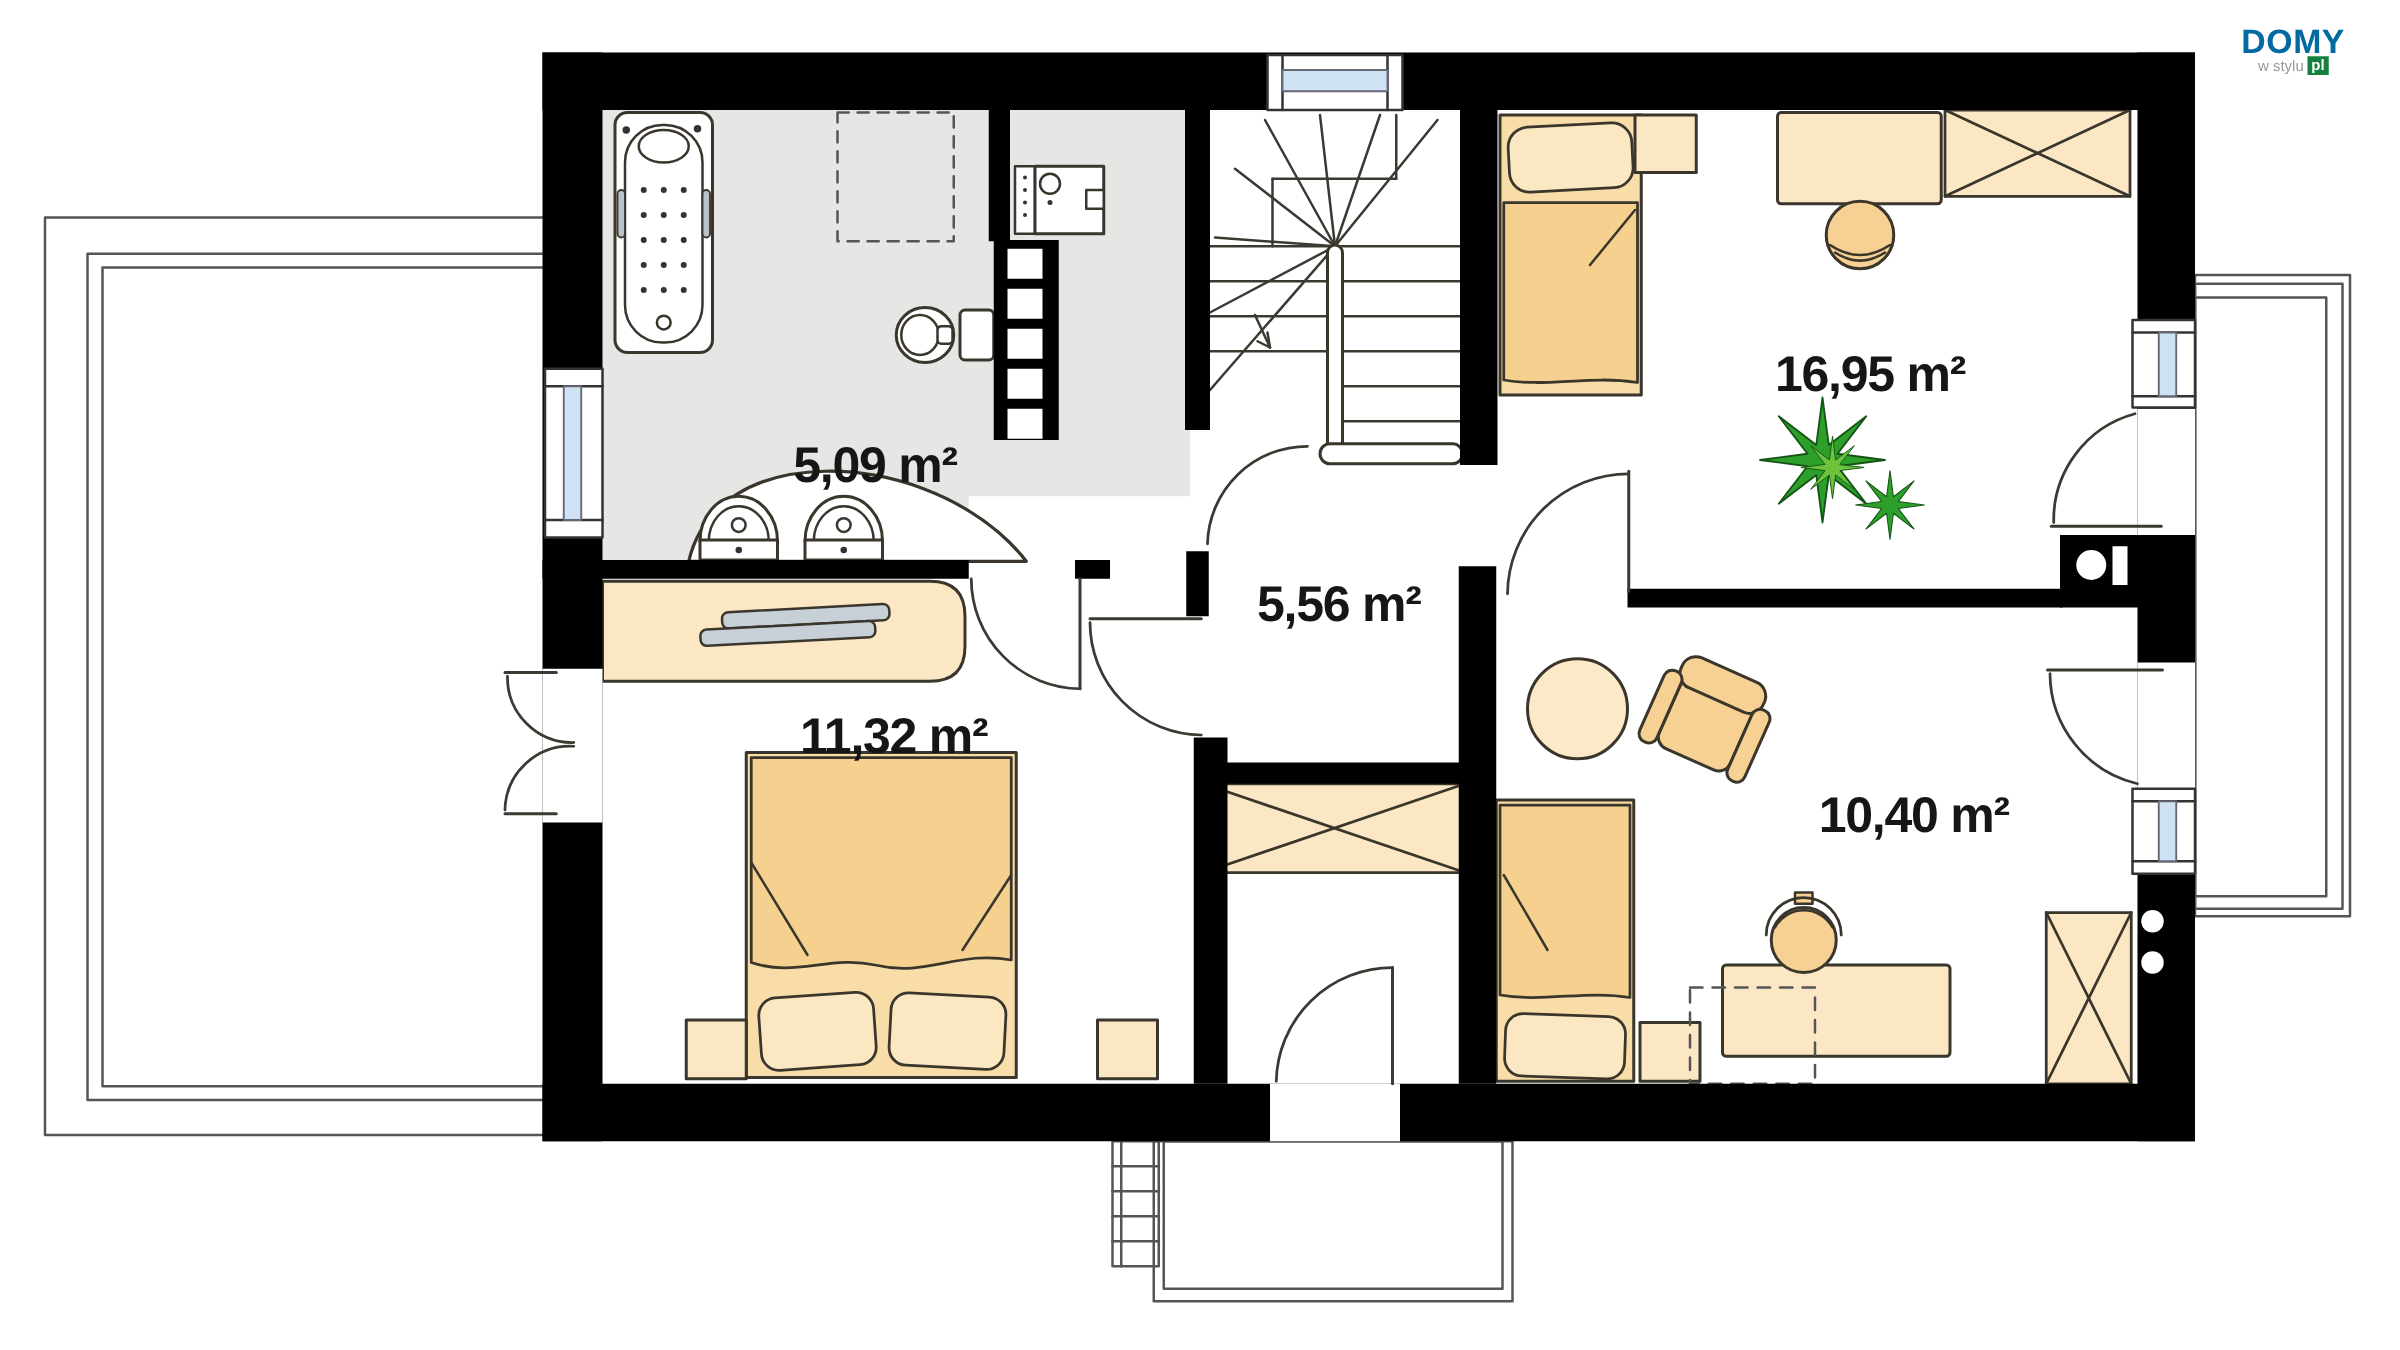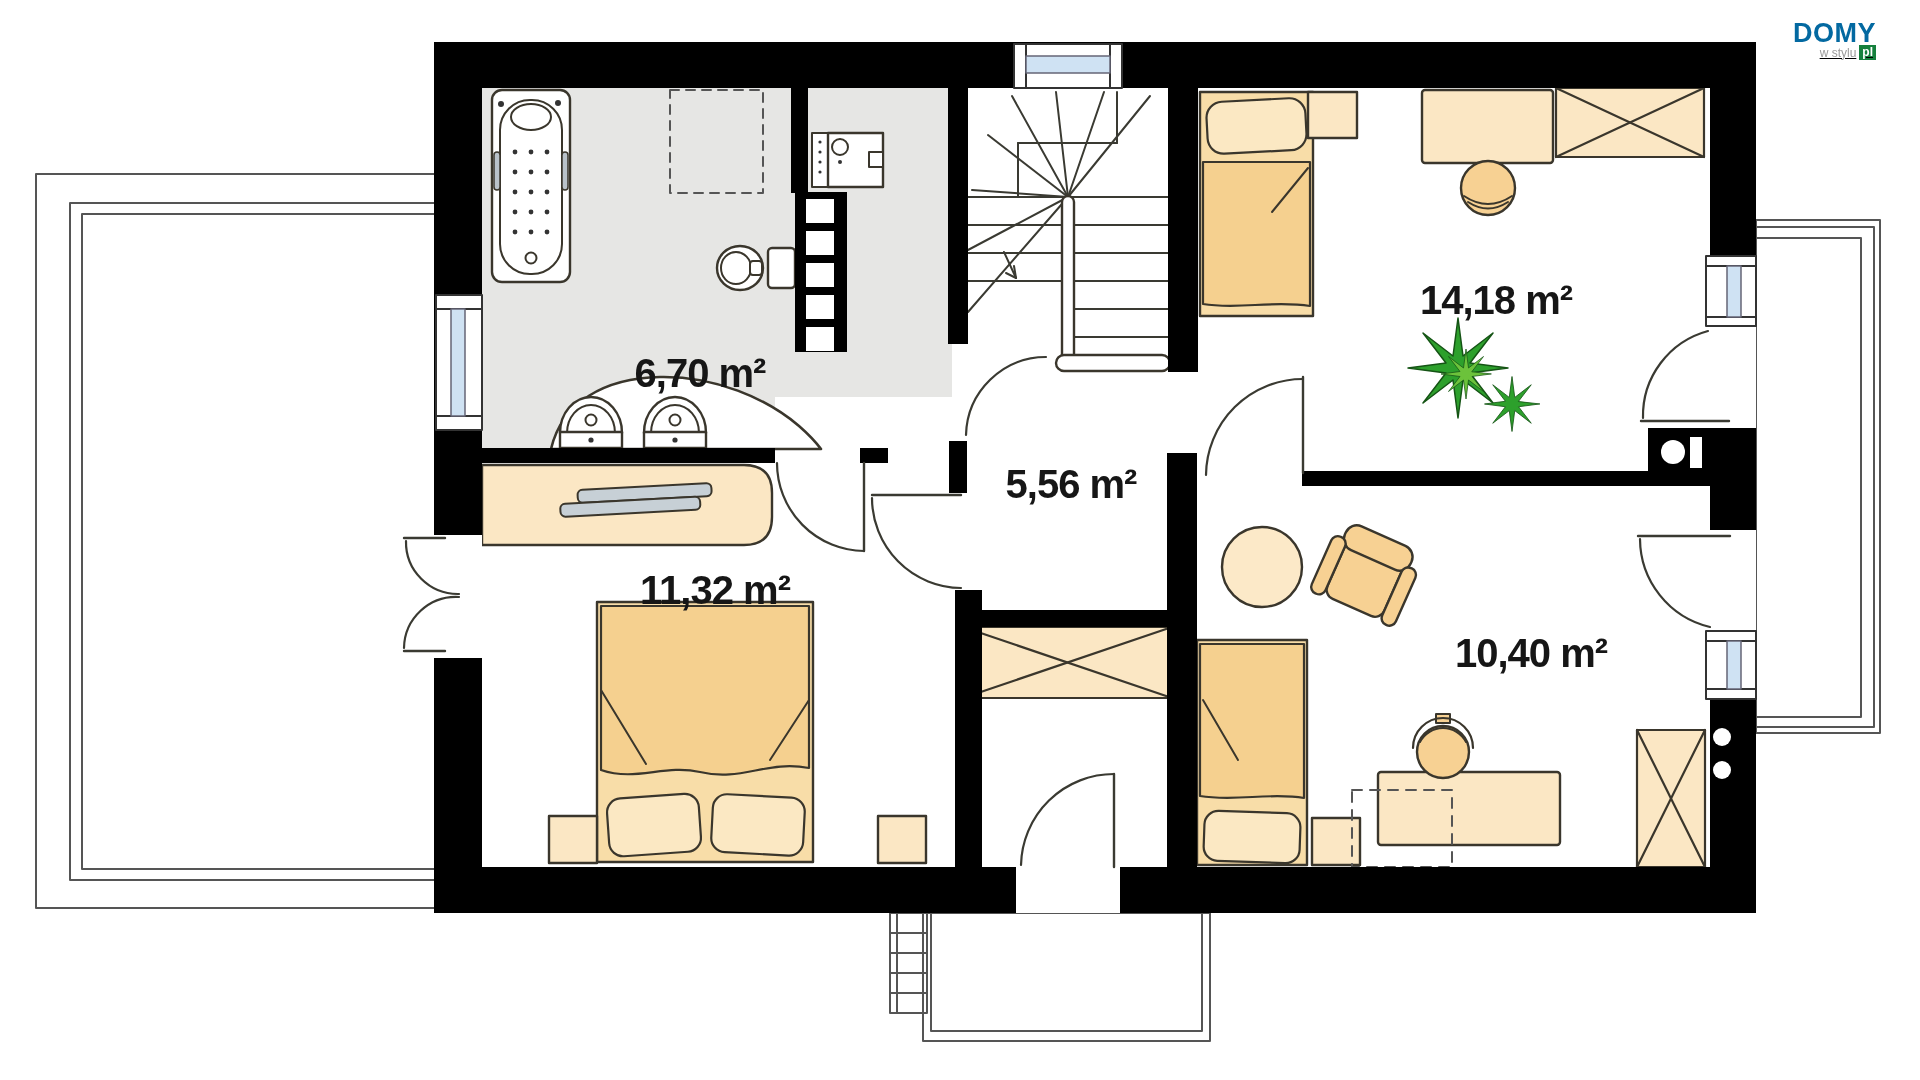--- a/index.html
+++ b/index.html
@@ -3,21 +3,21 @@
 <meta charset="utf-8">
 <style>
   html,body{margin:0;padding:0;background:#fff;width:1920px;height:1080px;overflow:hidden;
             font-family:"Liberation Sans", sans-serif;}
   #stage{position:relative;width:1920px;height:1080px;background:#fff;}
   #plan-svg{position:absolute;left:0;top:0;}
   .room-label{position:absolute;transform:translate(-50%,-50%);
               font-weight:800;font-size:40px;color:#161616;letter-spacing:-1px;white-space:nowrap;}
   #logo{position:absolute;top:20px;right:44px;text-align:right;line-height:1;}
   #logo .brand{font-weight:800;font-size:27px;letter-spacing:0.5px;color:#0369a1;}
-  #logo .row2{margin-top:-2px;display:flex;align-items:center;justify-content:flex-end;gap:3px;text-decoration:underline;}
+  #logo .row2{margin-top:-2px;display:flex;align-items:center;justify-content:center;gap:3px;}
   #logo .tagline{font-size:12px;color:#9a9a9a;}
   #logo .suffix{font-size:12px;font-weight:700;color:#fff;background:#15803d;padding:1px 3px 2px 3px;}
 </style>
 </head>
 <body>
 
 <div id="stage">
 
 <svg id="plan-svg" width="1920" height="1080" viewBox="0 0 1920 1080" fill="none" stroke-linecap="round" stroke-linejoin="round">
 
@@ -323,24 +323,24 @@
   <g stroke="#3a3a32" stroke-width="2.4">
     <line x1="1638" y1="536" x2="1730" y2="536"></line>
     <path d="M1640,539 A91,91 0 0 0 1710,627" stroke-width="2.2"></path>
   </g>
   <g stroke="#3a3a32" stroke-width="2.4">
     <line x1="1114" y1="774" x2="1114" y2="867"></line>
     <path d="M1021,865 A93,93 0 0 1 1114,774" stroke-width="2.2"></path>
   </g>
 </svg>
 
-<div class="room-label" style="left:700px;  top:373px;">6,70 m²</div>
+<div class="room-label" style="left:700px;  top:373px;">5,09 m²</div>
 <div class="room-label" style="left:1071px; top:484px;">5,56 m²</div>
 <div class="room-label" style="left:715px;  top:590px;">11,32 m²</div>
-<div class="room-label" style="left:1496px; top:300px;">14,18 m²</div>
+<div class="room-label" style="left:1496px; top:300px;">16,95 m²</div>
 <div class="room-label" style="left:1495px; top:653px;margin-left:36px;">10,40 m²</div>
 
 <div id="logo">
   <div class="brand">DOMY</div>
   <div class="row2">
     <span class="tagline">w stylu</span>
     <span class="suffix">pl</span>
   </div>
 </div>
 

